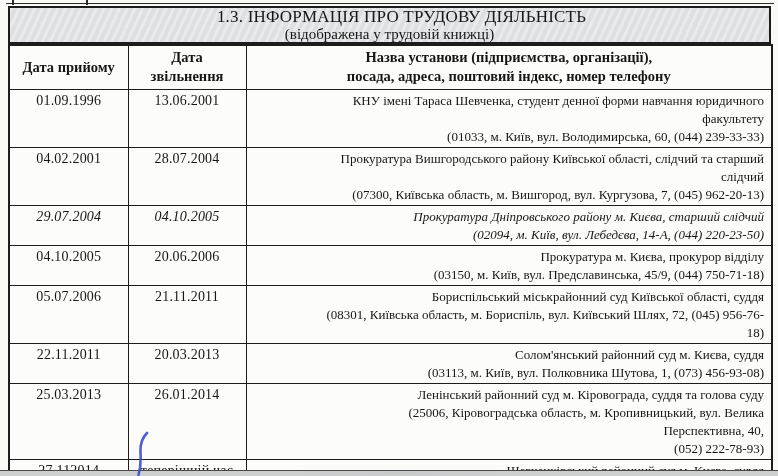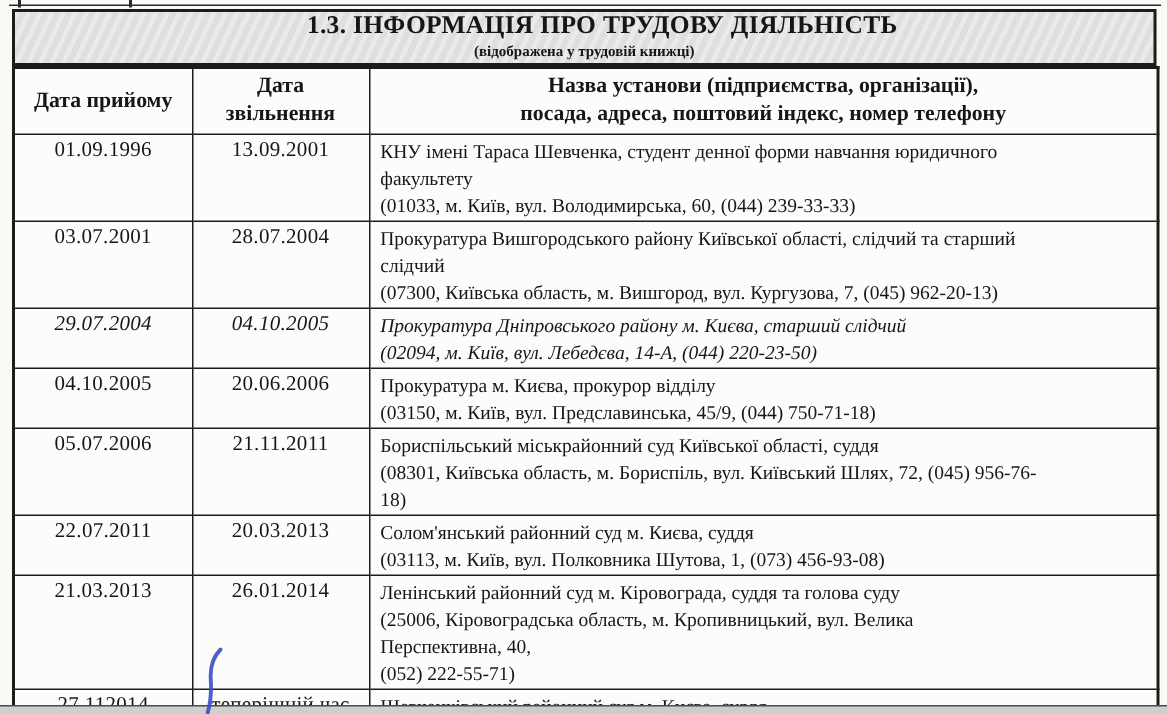--- a/index.html
+++ b/index.html
@@ -19,22 +19,22 @@
   .tick.t2{left:86px;}
   
   .title-band{
     position:absolute;left:8px;width:763px;top:6px;height:38px;
     background:#e2e3e4;
     border:2px solid #1c1c1c;
     box-sizing:border-box;
     display:flex;flex-direction:column;justify-content:center;align-items:center;
     background-image:repeating-linear-gradient(115deg, rgba(255,255,255,.25) 0 3px, rgba(0,0,0,.02) 3px 7px);
   }
-  .title-band .t1{font-weight:bold;font-size:17px;line-height:19px;letter-spacing:.2px;margin-left:24px;}
-  .title-band .t2{font-weight:bold;font-size:10px;line-height:17px;}
+  .title-band .t1{font-weight:normal;font-size:17px;line-height:19px;letter-spacing:.2px;margin-left:24px;}
+  .title-band .t2{font-weight:normal;font-size:15px;line-height:17px;}
   
   table.emp{
     position:absolute;left:8px;top:44px;width:763px;
     border-collapse:collapse;
     table-layout:fixed;
     background:#fcfcfa;
   }
   table.emp,.emp th,.emp td{border:1.6px solid #1c1c1c;}
   table.emp{border-width:2.2px;}
   .emp th{
@@ -42,21 +42,21 @@
     text-align:center;vertical-align:middle;
     white-space:pre-line;padding:2px 3px;
   }
   .emp tr.hrow{height:44px;padding-left:15px;}
   .emp td{padding:1px 7px;overflow:hidden;}
   .emp td.date{
     font-size:14px;text-align:center;vertical-align:top;padding-top:3px;
     letter-spacing:.2px;
   }
   .emp td.det{
-    font-size:13px;line-height:18px;text-align:left;vertical-align:top;
+    font-size:13px;line-height:18px;text-align:right;vertical-align:top;
     white-space:pre-line;padding-top:2px;
   }
   tr.r0{height:57px;} tr.r1{height:55px;} tr.r2{height:37px;font-style:italic;} tr.r3{height:35px;}
   tr.r4{height:55px;} tr.r5{height:37px;} tr.r6{height:72px;} tr.r7{height:34px;}
   
   .bottom-band{
     position:absolute;left:0;right:0;top:470px;height:6px;
     background:#ccd0cf;border-top:1.5px solid #4a4a4a;
   }
   
@@ -95,27 +95,27 @@
         <th>Дата прийому</th>
         <th>Дата
 звільнення</th>
         <th>Назва установи (підприємства, організації),
 посада, адреса, поштовий індекс, номер телефону</th>
       </tr>
     </thead>
     <tbody>
       <tr class="r0">
         <td class="date">01.09.1996</td>
-        <td class="date">13.09.2001</td>
+        <td class="date">13.06.2001</td>
         <td class="det">КНУ імені Тараса Шевченка, студент денної форми навчання юридичного
 факультету
 (01033, м. Київ, вул. Володимирська, 60, (044) 239-33-33)</td>
       </tr>
       <tr class="r1">
-        <td class="date">03.07.2001</td>
+        <td class="date">04.02.2001</td>
         <td class="date">28.07.2004</td>
         <td class="det">Прокуратура Вишгородського району Київської області, слідчий та старший
 слідчий
 (07300, Київська область, м. Вишгород, вул. Кургузова, 7, (045) 962-20-13)</td>
       </tr>
       <tr class="r2">
         <td class="date">29.07.2004</td>
         <td class="date">04.10.2005</td>
         <td class="det">Прокуратура Дніпровського району м. Києва, старший слідчий
 (02094, м. Київ, вул. Лебедєва, 14-А, (044) 220-23-50)</td>
@@ -127,32 +127,32 @@
 (03150, м. Київ, вул. Предславинська, 45/9, (044) 750-71-18)</td>
       </tr>
       <tr class="r4">
         <td class="date">05.07.2006</td>
         <td class="date">21.11.2011</td>
         <td class="det">Бориспільський міськрайонний суд Київської області, суддя
 (08301, Київська область, м. Бориспіль, вул. Київський Шлях, 72, (045) 956-76-
 18)</td>
       </tr>
       <tr class="r5">
-        <td class="date">22.07.2011</td>
+        <td class="date">22.11.2011</td>
         <td class="date">20.03.2013</td>
         <td class="det">Солом'янський районний суд м. Києва, суддя
 (03113, м. Київ, вул. Полковника Шутова, 1, (073) 456-93-08)</td>
       </tr>
       <tr class="r6">
-        <td class="date">21.03.2013</td>
+        <td class="date">25.03.2013</td>
         <td class="date">26.01.2014</td>
         <td class="det">Ленінський районний суд м. Кіровограда, суддя та голова суду
 (25006, Кіровоградська область, м. Кропивницький, вул. Велика
 Перспективна, 40,
-(052) 222-55-71)</td>
+(052) 222-78-93)</td>
       </tr>
       <tr class="r7">
         <td class="date">27.112014</td>
         <td class="date">теперішній час</td>
         <td class="det">Шевченківський районний суд м. Києва, суддя
 (03057, м. Київ, вул. Дегтярівська, 31-А, (044) 483-04-25)</td>
       </tr>
     </tbody>
   </table>
 

